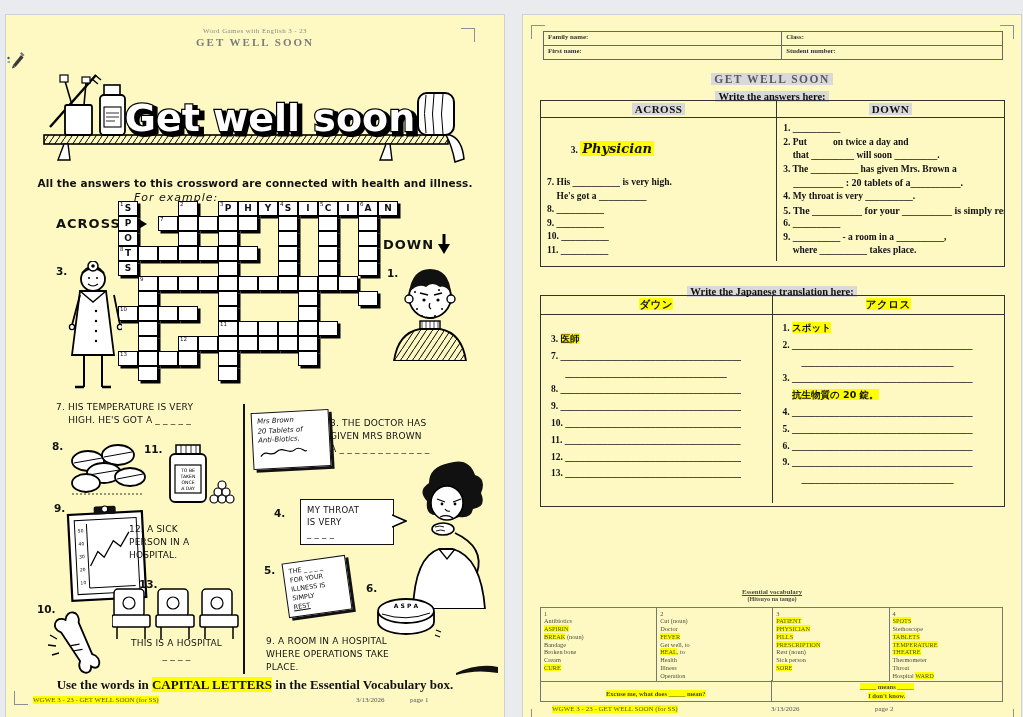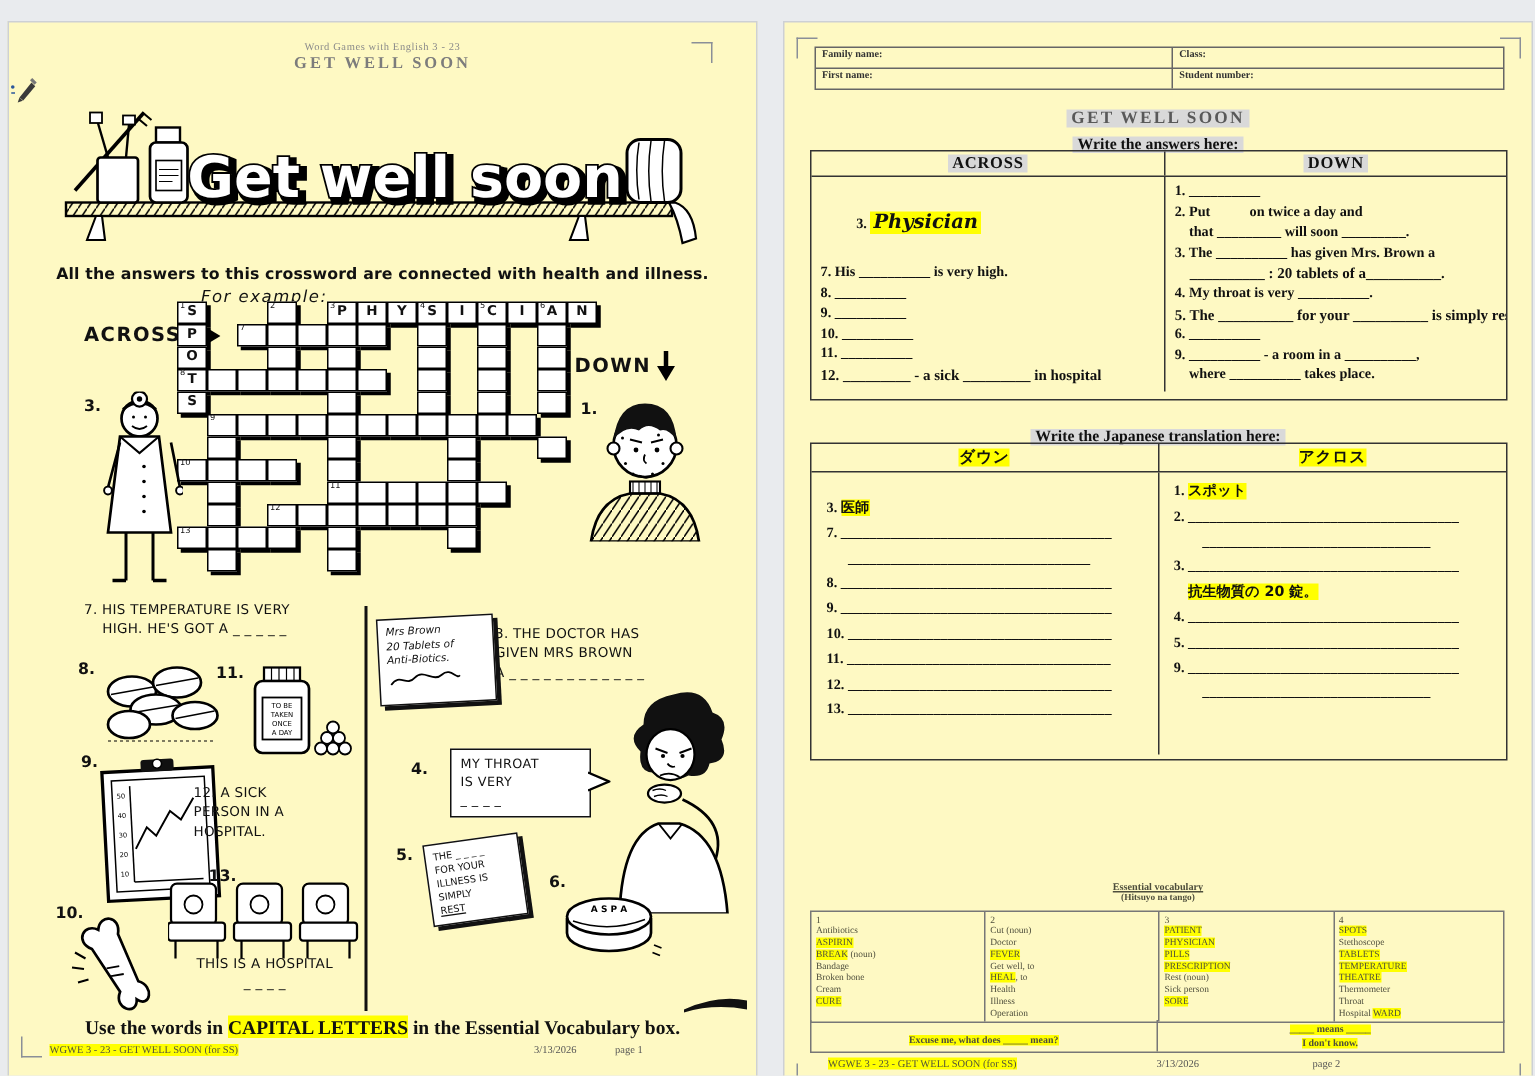--- a/index.html
+++ b/index.html
@@ -463,20 +463,23 @@
 
   <div class="abs clab" style="left:360px;top:567px">6.</div>
   <svg class="abs" style="left:366px;top:577px" width="70" height="50" viewBox="0 0 70 50">
     <path d="M6,20 v10 a28,12 0 0,0 56,0 v-10" fill="#fff" stroke="#000" stroke-width="1.8"></path>
     <ellipse cx="34" cy="19" rx="28" ry="12" fill="#fff" stroke="#000" stroke-width="1.8"></ellipse>
     <path d="M10,22 q24,8 48,-1" fill="none" stroke="#000" stroke-width="1"></path>
     <text x="34" y="16" text-anchor="middle" font-family="DejaVu Sans" font-size="6" font-weight="bold">A S P A</text>
     <path d="M64,38 l5,2 m-6,3 l5,2" stroke="#000" stroke-width="1.2"></path>
   </svg>
 
+  <div class="abs clue" style="left:260px;top:620px">9. A ROOM IN A HOSPITAL
+WHERE OPERATIONS TAKE
+PLACE.</div>
 
   <svg class="abs" style="left:448px;top:645px" width="47" height="18" viewBox="0 0 47 18">
     <path d="M2,13 q22,-10 42,-6 l0,6 q-22,-4 -42,2 z" fill="#111"></path>
   </svg>
 
   <div class="abs ctr usewords" style="top:662px">
     <span>Use the words in </span><span class="hl">CAPITAL LETTERS</span><span> in the Essential Vocabulary box.</span>
   </div>
 
   <div class="crop bl" style="left:8px;top:676px"></div>
@@ -504,20 +507,21 @@
       <div><span class="ghl">ACROSS</span></div>
       <div><span class="ghl">DOWN</span></div>
     </div>
     <div class="bbody" style="height:143px">
       <div style="padding:5px 4px 0 6px">
         <div class="ans-line" style="line-height:17px">
           <span>3. </span><span class="phys">Physician</span>
         </div>
         <div>
             <div class="ans-line"><span>7. His __________ is very high.</span></div>
+            <div class="ans-line"><span>&nbsp;&nbsp;&nbsp;&nbsp;He's got a __________</span></div>
             <div class="ans-line"><span>8. __________</span></div>
             <div class="ans-line"><span>9. __________</span></div>
             <div class="ans-line"><span>10. __________</span></div>
             <div class="ans-line"><span>11. __________</span></div>
             <div class="ans-line small"><span>12. _________ - a sick _________ in hospital</span></div>
           </div>
       </div>
       <div style="padding:4px 2px 0 6px">
         <div>
             <div class="ans-line"><span>1. __________</span></div>
@@ -558,20 +562,21 @@
       </div>
       <div style="padding:5px 8px 0 10px">
         <div>
             <div class="jp-line"><span>1. </span><span class="hl">スポット</span></div>
             <div class="jp-line"><span>2. ______________________________________</span></div>
             <div class="jp-line"><span>&nbsp;&nbsp;&nbsp;&nbsp;&nbsp;&nbsp;&nbsp;&nbsp;________________________________</span></div>
             <div class="jp-line"><span>3. ______________________________________</span></div>
             <div class="jp-line"><span>&nbsp;&nbsp;&nbsp;&nbsp;</span><span class="hl">抗生物質の 20 錠。</span></div>
             <div class="jp-line"><span>4. ______________________________________</span></div>
             <div class="jp-line"><span>5. ______________________________________</span></div>
+            <div class="jp-line"><span>6. ______________________________________</span></div>
             <div class="jp-line"><span>9. ______________________________________</span></div>
             <div class="jp-line"><span>&nbsp;&nbsp;&nbsp;&nbsp;&nbsp;&nbsp;&nbsp;&nbsp;________________________________</span></div>
           </div>
       </div>
     </div>
   </div>
 
   <div class="abs ctr" style="top:573px">
     <div class="voctitle">Essential vocabulary</div>
     <div class="vocsub">(Hitsuyo na tango)</div>

